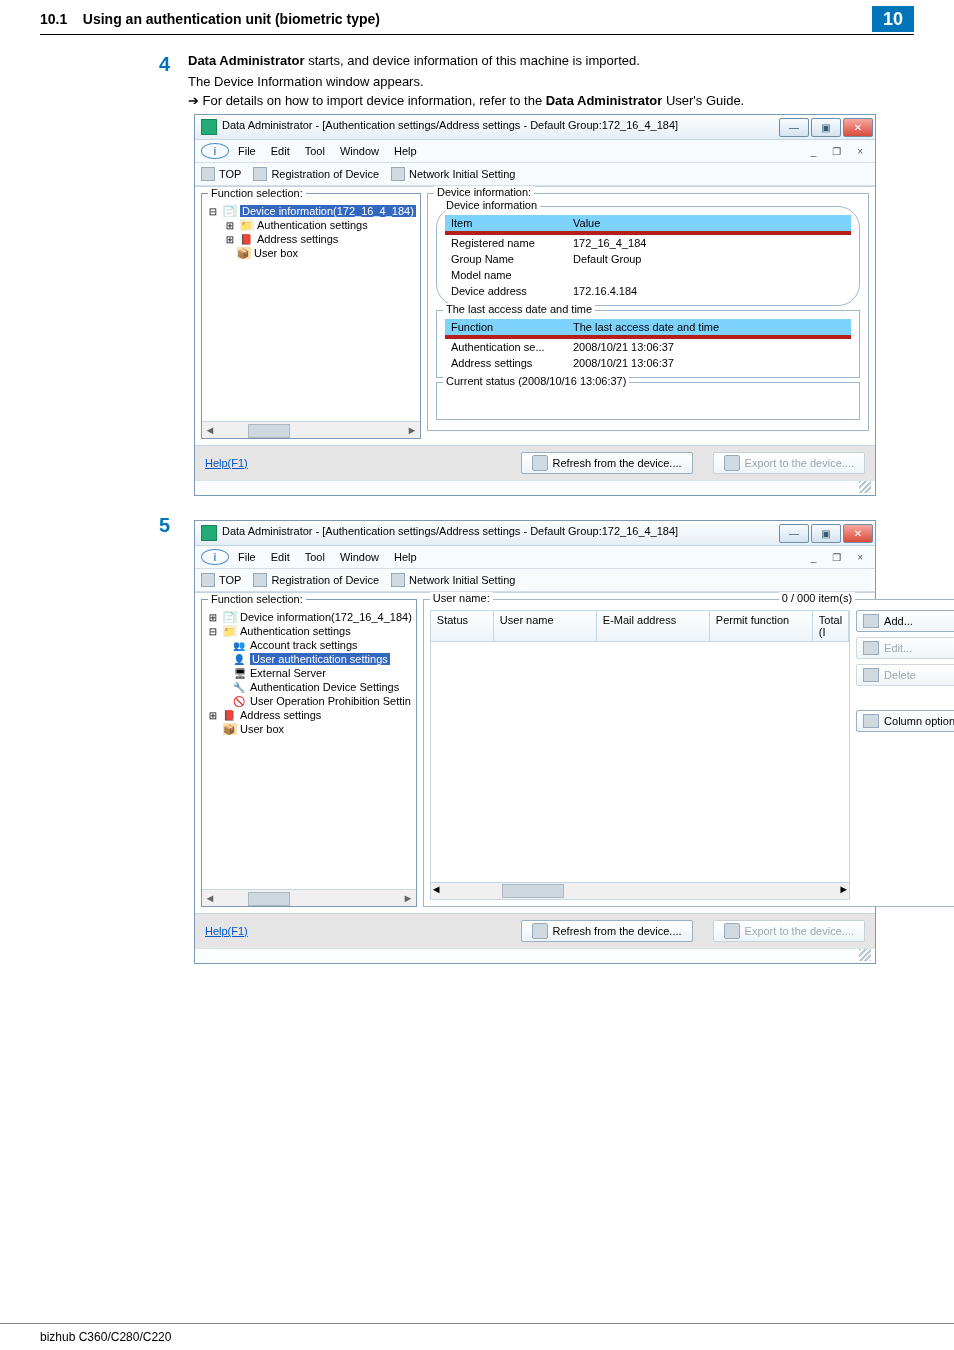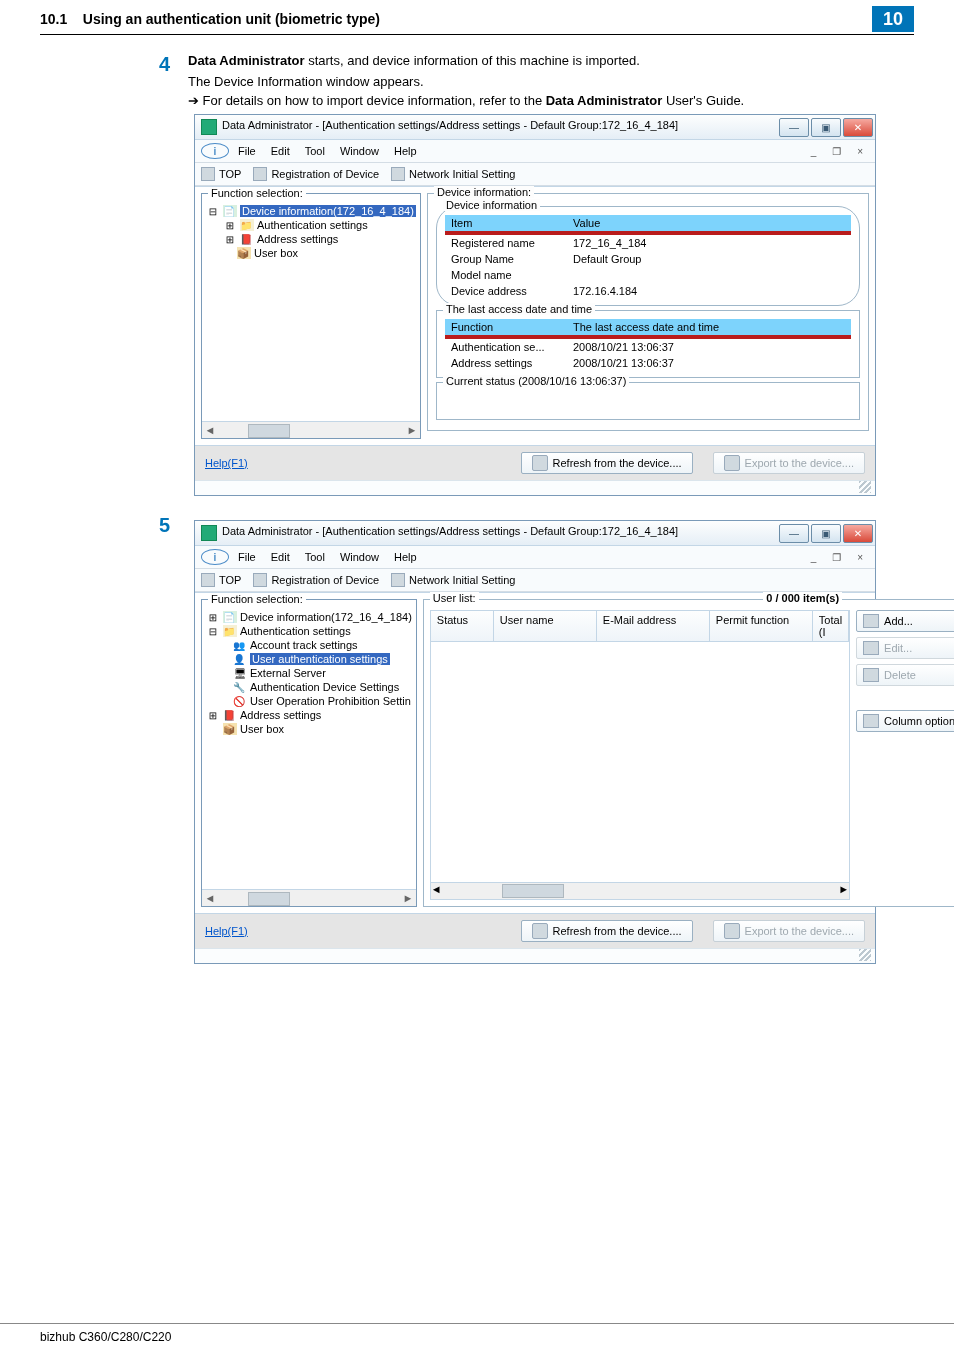--- a/index.html
+++ b/index.html
@@ -208,21 +208,21 @@
   .status-strip{height:14px;background:#fbfdfe;border-top:1px solid #dbe5ec;display:flex;justify-content:flex-end;padding-right:4px;}
   .grip{width:12px;height:12px;background:repeating-linear-gradient(135deg,#bcc8d0 0 2px,transparent 2px 4px);}
   
   .list-area{
     border:1px solid #9fb7c9;margin:6px 6px 6px 0;
     background:#fff;flex:1;position:relative;
     padding:10px 6px 6px 6px;
     display:flex;gap:6px;
   }
   .list-area .la-title{position:absolute;top:-8px;left:6px;background:#fff;padding:0 3px;}
-  .list-count{position:absolute;top:-8px;right:140px;background:#fff;padding:0 3px;font-weight:bold;}
+  .list-count{position:absolute;top:-8px;right:127px;background:#fff;padding:0 3px;}
   .grid-wrap{flex:1;border:1px solid #c3d6e6;display:flex;flex-direction:column;}
   .grid-head{display:flex;background:linear-gradient(#fdfefe,#eef4f9);border-bottom:1px solid #c3d6e6;}
   .gh-cell{padding:3px 6px;border-right:1px solid #c3d6e6;font-size:11px;}
   .grid-body{flex:1;min-height:240px;}
   .grid-hscroll{height:16px;border-top:1px solid #c3d6e6;background:#f0f0f0;display:flex;}
   .side-btns{width:120px;display:flex;flex-direction:column;gap:5px;}
   .sbtn{
     display:flex;align-items:center;gap:5px;
     border:1px solid #9ab0c2;background:linear-gradient(#fff,#eef4f8);
     padding:3px 6px;border-radius:2px;font-size:11px;
@@ -514,21 +514,21 @@
             </div>
             <div class="hscroll">
               <div class="arrow">◄</div>
                 <div class="track">
                   <div class="thumb"></div>
                 </div>
                 <div class="arrow">►</div>
             </div>
           </div>
           <div class="list-area">
-            <div class="la-title">User list:</div>
+            <div class="la-title">User name:</div>
             <div class="list-count">0 / 000 item(s)</div>
             <div class="grid-wrap">
               <div class="grid-head">
                 <div class="gh-cell" style="width:50px">Status</div>
                 <div class="gh-cell" style="width:90px">User name</div>
                 <div class="gh-cell" style="width:100px">E-Mail address</div>
                 <div class="gh-cell" style="width:90px">Permit function</div>
                 <div class="gh-cell" style="flex:1">Total (I</div>
               </div>
               <div class="grid-body"></div>

